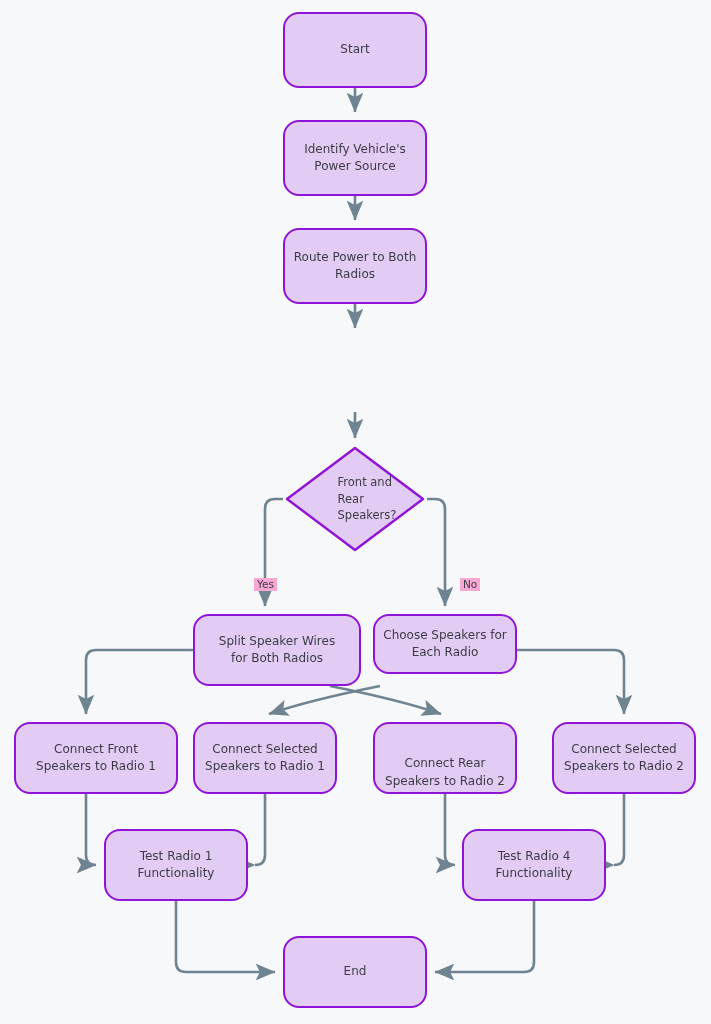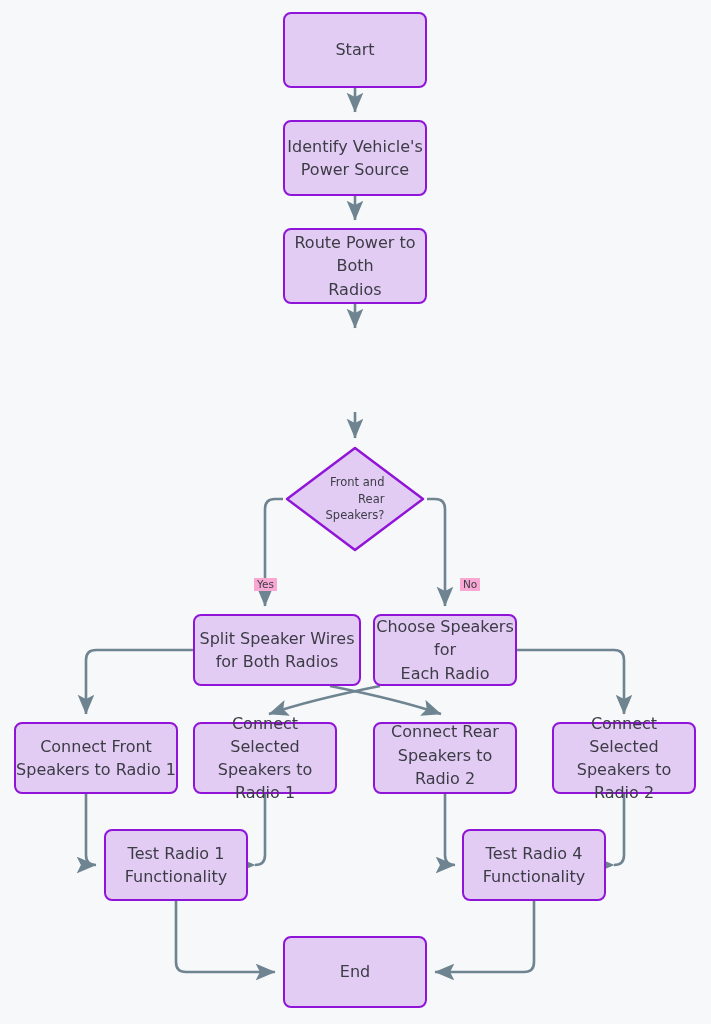--- a/index.html
+++ b/index.html
@@ -24,55 +24,55 @@
     left: 0;
     top: 0;
     width: 711px;
     height: 1024px;
   }
   .node {
     position: absolute;
     box-sizing: border-box;
     background: #e3ccf4;
     border: 2px solid #9013d8;
-    border-radius: 8px;
+    border-radius: 16px;
     display: flex;
     align-items: center;
     justify-content: center;
     text-align: center;
     color: #3c3c46;
-    font-size: 16px;
+    font-size: 12px;
     line-height: 1.45;
     padding: 2px 0;
     z-index: 2;
   }
   .node-label {
     display: block;
     white-space: pre-line;
   }
   .decision {
     position: absolute;
     z-index: 2;
   }
   .decision svg {
     position: absolute;
     left: 0;
     top: 0;
     overflow: visible;
   }
   .decision .decision-text {
     position: absolute;
-    left: 0;
+    left: 12px;
     top: 0;
     width: 100%;
     height: 100%;
     display: flex;
     align-items: center;
     justify-content: center;
-    text-align: right;
+    text-align: left;
     color: #3c3c46;
     font-size: 11.5px;
     line-height: 1.45;
     white-space: pre-line;
   }
   .edge-label {
     position: absolute;
     color: #3c3c46;
     font-size: 10.5px;
     line-height: 1;
@@ -141,21 +141,21 @@
     <div class="decision-text">Front and
 Rear
 Speakers?</div>
   </div>
 
   <div class="node" style="left:193px; top:614px; width:168px; height:72px;">
     <span class="node-label">Split Speaker Wires
 for Both Radios</span>
   </div>
 
-  <div class="node" style="left:373px; top:614px; width:144px; height:72px;">
+  <div class="node" style="left:373px; top:614px; width:144px; height:60px;">
     <span class="node-label">Choose Speakers for
 Each Radio</span>
   </div>
 
   <div class="node" style="left:14px; top:722px; width:164px; height:72px;">
     <span class="node-label">Connect Front
 Speakers to Radio 1</span>
   </div>
 
   <div class="node" style="left:193px; top:722px; width:144px; height:72px;">

